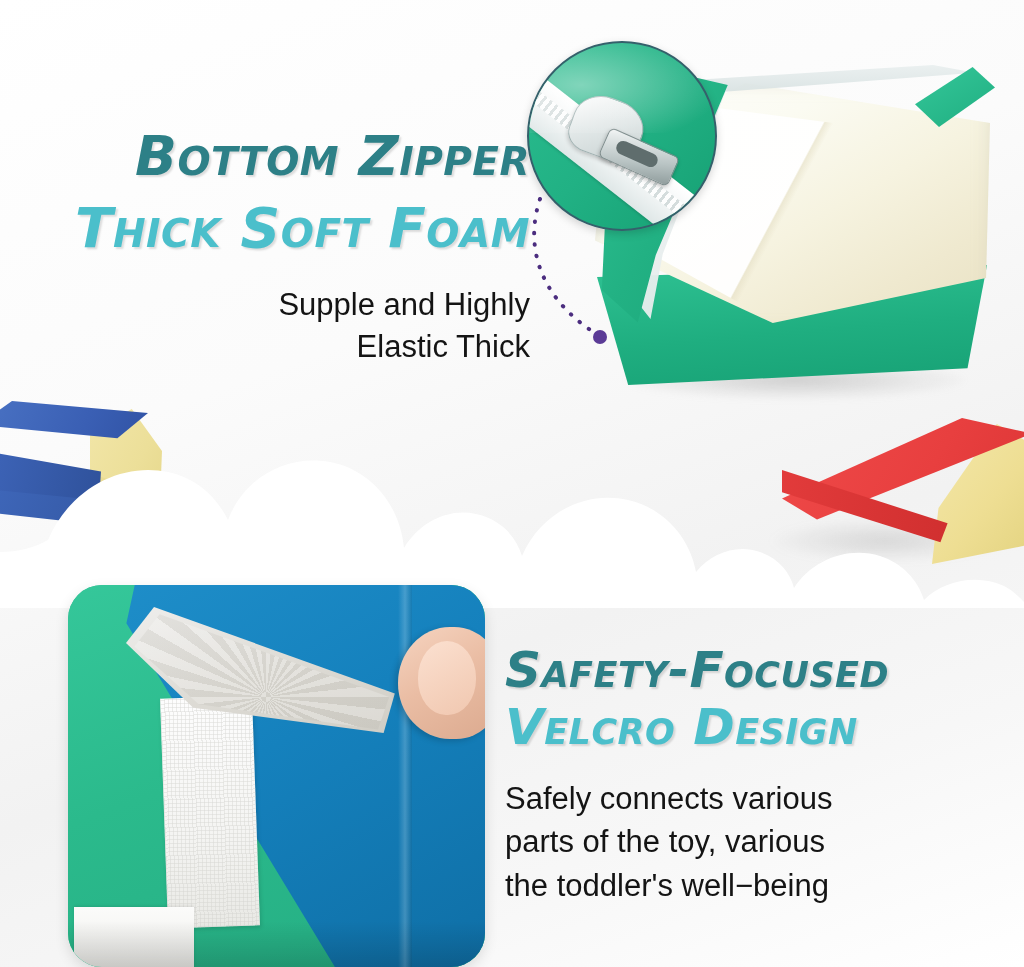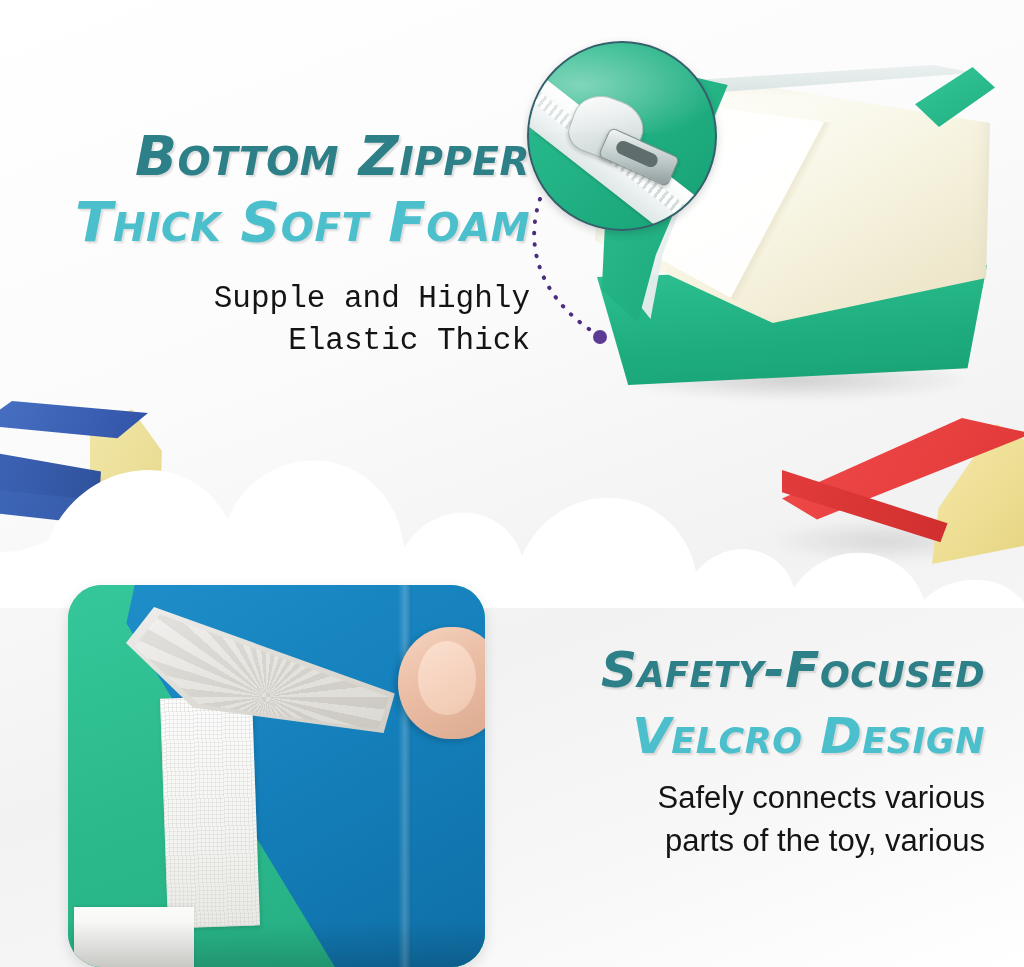--- a/index.html
+++ b/index.html
@@ -18,32 +18,32 @@
   .hl{
     font-family:"DejaVu Sans", sans-serif;
     font-weight:bold;font-style:italic;
     font-variant:small-caps;
     letter-spacing:.5px;
     line-height:1.02;
     margin:0;
     text-shadow:2px 2px 2px rgba(0,0,0,.13);
   }
   .hl-1{font-size:55px;color:#2d8087;}
-  .hl-2{font-size:55px;color:#4bbfcb;margin-top:10px;}
+  .hl-2{font-size:55px;color:#4bbfcb;margin-top:16px;}
   .body-copy{
     margin:28px 0 0 0;font-size:31px;color:#141414;line-height:1.35;
     font-family:"Liberation Sans", sans-serif;
   }
-  .body-copy div{white-space:nowrap;font-family:Liberation Mono, monospace;}
-
-  
-  .headline-block2{position:absolute;left:505px;top:645px;width:480px;text-align:right;}
+  .body-copy div{white-space:nowrap;}
+
+  
+  .headline-block2{position:absolute;left:505px;top:645px;width:480px;text-align:left;}
   .hl2-1{font-size:50px;color:#2d8087;}
-  .hl2-2{font-size:50px;color:#4bbfcb;margin-top:15px;font-style:italic;}
-  .body-copy2{margin:14px 0 0 0;font-size:31px;color:#141414;line-height:1.4;}
+  .hl2-2{font-size:50px;color:#4bbfcb;margin-top:6px;font-style:italic;}
+  .body-copy2{margin:24px 0 0 0;font-size:31px;color:#141414;line-height:1.4;}
   .body-copy2 div{white-space:nowrap;}
 
   
   .mat{position:absolute;left:585px;top:55px;width:410px;height:360px;}
   .mat-shadow{
     position:absolute;left:40px;top:305px;width:340px;height:40px;border-radius:50%;
     background:radial-gradient(ellipse at center,rgba(120,120,120,.30) 0%,rgba(150,150,150,.10) 55%,rgba(255,255,255,0) 75%);
     filter:blur(3px);
   }
   .mat-base{
@@ -334,16 +334,17 @@
     <div class="v-nail"></div>
     <div class="v-bottom-shadow"></div>
   </div>
 
   <div class="headline-block2">
     <p class="hl hl2-1">Safety-Focused</p>
     <p class="hl hl2-2">Velcro Design</p>
     <div class="body-copy2">
       <div>Safely connects various</div>
       <div>parts of the toy, various</div>
+      <div>the toddler's well−being</div>
     </div>
   </div>
 
 </div>
 
 </body></html>

